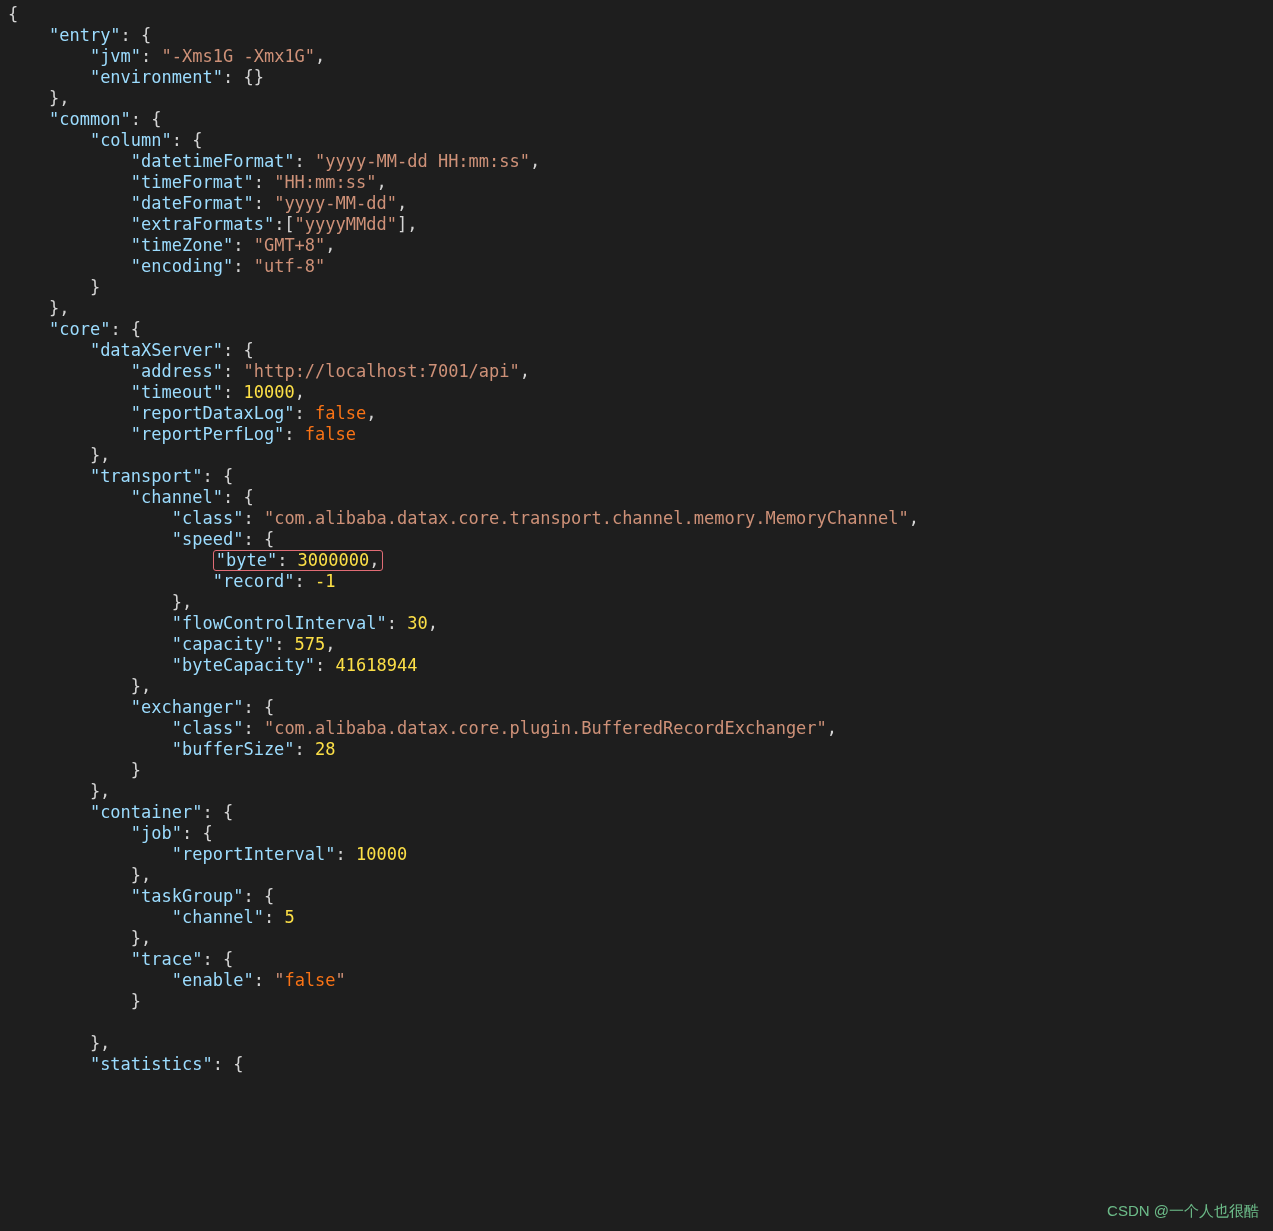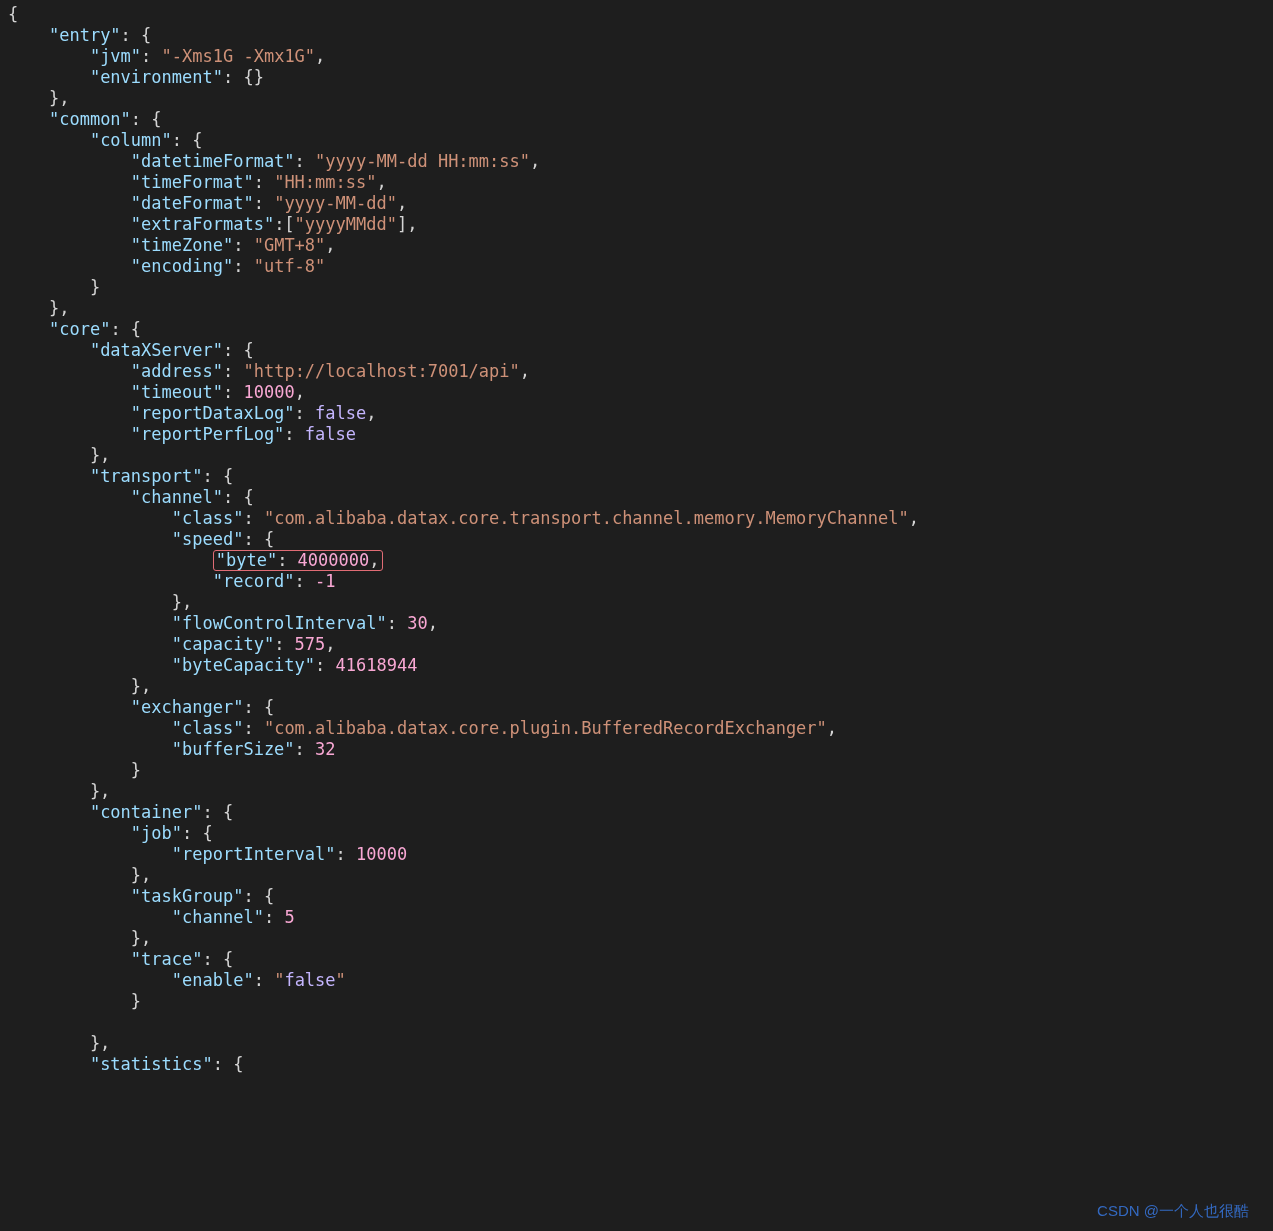--- a/index.html
+++ b/index.html
@@ -1,24 +1,24 @@
 <!DOCTYPE html>
 <html><head>
 <meta charset="utf-8">
 <style>
   html,body{margin:0;padding:0;background:#1e1e1e;color:#d4d4d4;font-family:Consolas,Menlo,monospace;font-size:17px;line-height:21px}
   pre{margin:0;padding:4px 8px 40px 8px;white-space:pre}
   .p{color:#d4d4d4}          
   .k{color:#9cdcfe}          
   .s{color:#ce9178}          
-  .n{color:#f9a8d4}          
-  .b{color:#c4b5fd}          
+  .n{color:#fde047}          
+  .b{color:#f97316}          
   .u{}
   .hl{border:1.5px solid #e06c75;border-radius:3px;padding:0 2px;display:inline-block;line-height:19px}
-  .watermark{position:fixed;right:24px;bottom:10px;color:#3b82f6;font-size:15px;font-family:"Microsoft YaHei",sans-serif;opacity:.75;pointer-events:none}
+  .watermark{position:fixed;right:14px;bottom:10px;color:#86efac;font-size:15px;font-family:"Microsoft YaHei",sans-serif;opacity:.75;pointer-events:none}
 </style>
 </head>
 <body>
 
 <pre id="code"><span><span class="p">{</span></span>
 <span><span class="p">    </span><span class="k">"entry"</span><span class="p">: {</span></span>
 <span><span class="p">        </span><span class="k">"jvm"</span><span class="p">: </span><span class="s">"-Xms1G -Xmx1G"</span><span class="p">,</span></span>
 <span><span class="p">        </span><span class="k">"environment"</span><span class="p">: {}</span></span>
 <span><span class="p">    },</span></span>
 <span><span class="p">    </span><span class="k">"common"</span><span class="p">: {</span></span>
@@ -35,30 +35,30 @@
 <span><span class="p">        </span><span class="k">"dataXServer"</span><span class="p">: {</span></span>
 <span><span class="p">            </span><span class="k">"address"</span><span class="p">: </span><span class="s">"</span><span class="s u">http://localhost:7001/api</span><span class="s">"</span><span class="p">,</span></span>
 <span><span class="p">            </span><span class="k">"timeout"</span><span class="p">: </span><span class="n">10000</span><span class="p">,</span></span>
 <span><span class="p">            </span><span class="k">"reportDataxLog"</span><span class="p">: </span><span class="b">false</span><span class="p">,</span></span>
 <span><span class="p">            </span><span class="k">"reportPerfLog"</span><span class="p">: </span><span class="b">false</span></span>
 <span><span class="p">        },</span></span>
 <span><span class="p">        </span><span class="k">"transport"</span><span class="p">: {</span></span>
 <span><span class="p">            </span><span class="k">"channel"</span><span class="p">: {</span></span>
 <span><span class="p">                </span><span class="k">"class"</span><span class="p">: </span><span class="s">"com.alibaba.datax.core.transport.channel.memory.MemoryChannel"</span><span class="p">,</span></span>
 <span><span class="p">                </span><span class="k">"speed"</span><span class="p">: {</span></span>
-<span><span class="p">                    </span><span class="hl"><span class="k">"byte"</span><span class="p">: </span><span class="n">4000000</span><span class="p">,</span></span></span>
+<span><span class="p">                    </span><span class="hl"><span class="k">"byte"</span><span class="p">: </span><span class="n">3000000</span><span class="p">,</span></span></span>
 <span><span class="p">                    </span><span class="k">"record"</span><span class="p">: </span><span class="n">-1</span></span>
 <span><span class="p">                },</span></span>
 <span><span class="p">                </span><span class="k">"flowControlInterval"</span><span class="p">: </span><span class="n">30</span><span class="p">,</span></span>
 <span><span class="p">                </span><span class="k">"capacity"</span><span class="p">: </span><span class="n">575</span><span class="p">,</span></span>
 <span><span class="p">                </span><span class="k">"byteCapacity"</span><span class="p">: </span><span class="n">41618944</span></span>
 <span><span class="p">            },</span></span>
 <span><span class="p">            </span><span class="k">"exchanger"</span><span class="p">: {</span></span>
 <span><span class="p">                </span><span class="k">"class"</span><span class="p">: </span><span class="s">"com.alibaba.datax.core.plugin.BufferedRecordExchanger"</span><span class="p">,</span></span>
-<span><span class="p">                </span><span class="k">"bufferSize"</span><span class="p">: </span><span class="n">32</span></span>
+<span><span class="p">                </span><span class="k">"bufferSize"</span><span class="p">: </span><span class="n">28</span></span>
 <span><span class="p">            }</span></span>
 <span><span class="p">        },</span></span>
 <span><span class="p">        </span><span class="k">"container"</span><span class="p">: {</span></span>
 <span><span class="p">            </span><span class="k">"job"</span><span class="p">: {</span></span>
 <span><span class="p">                </span><span class="k">"reportInterval"</span><span class="p">: </span><span class="n">10000</span></span>
 <span><span class="p">            },</span></span>
 <span><span class="p">            </span><span class="k">"taskGroup"</span><span class="p">: {</span></span>
 <span><span class="p">                </span><span class="k">"channel"</span><span class="p">: </span><span class="n">5</span></span>
 <span><span class="p">            },</span></span>
 <span><span class="p">            </span><span class="k">"trace"</span><span class="p">: {</span></span>

